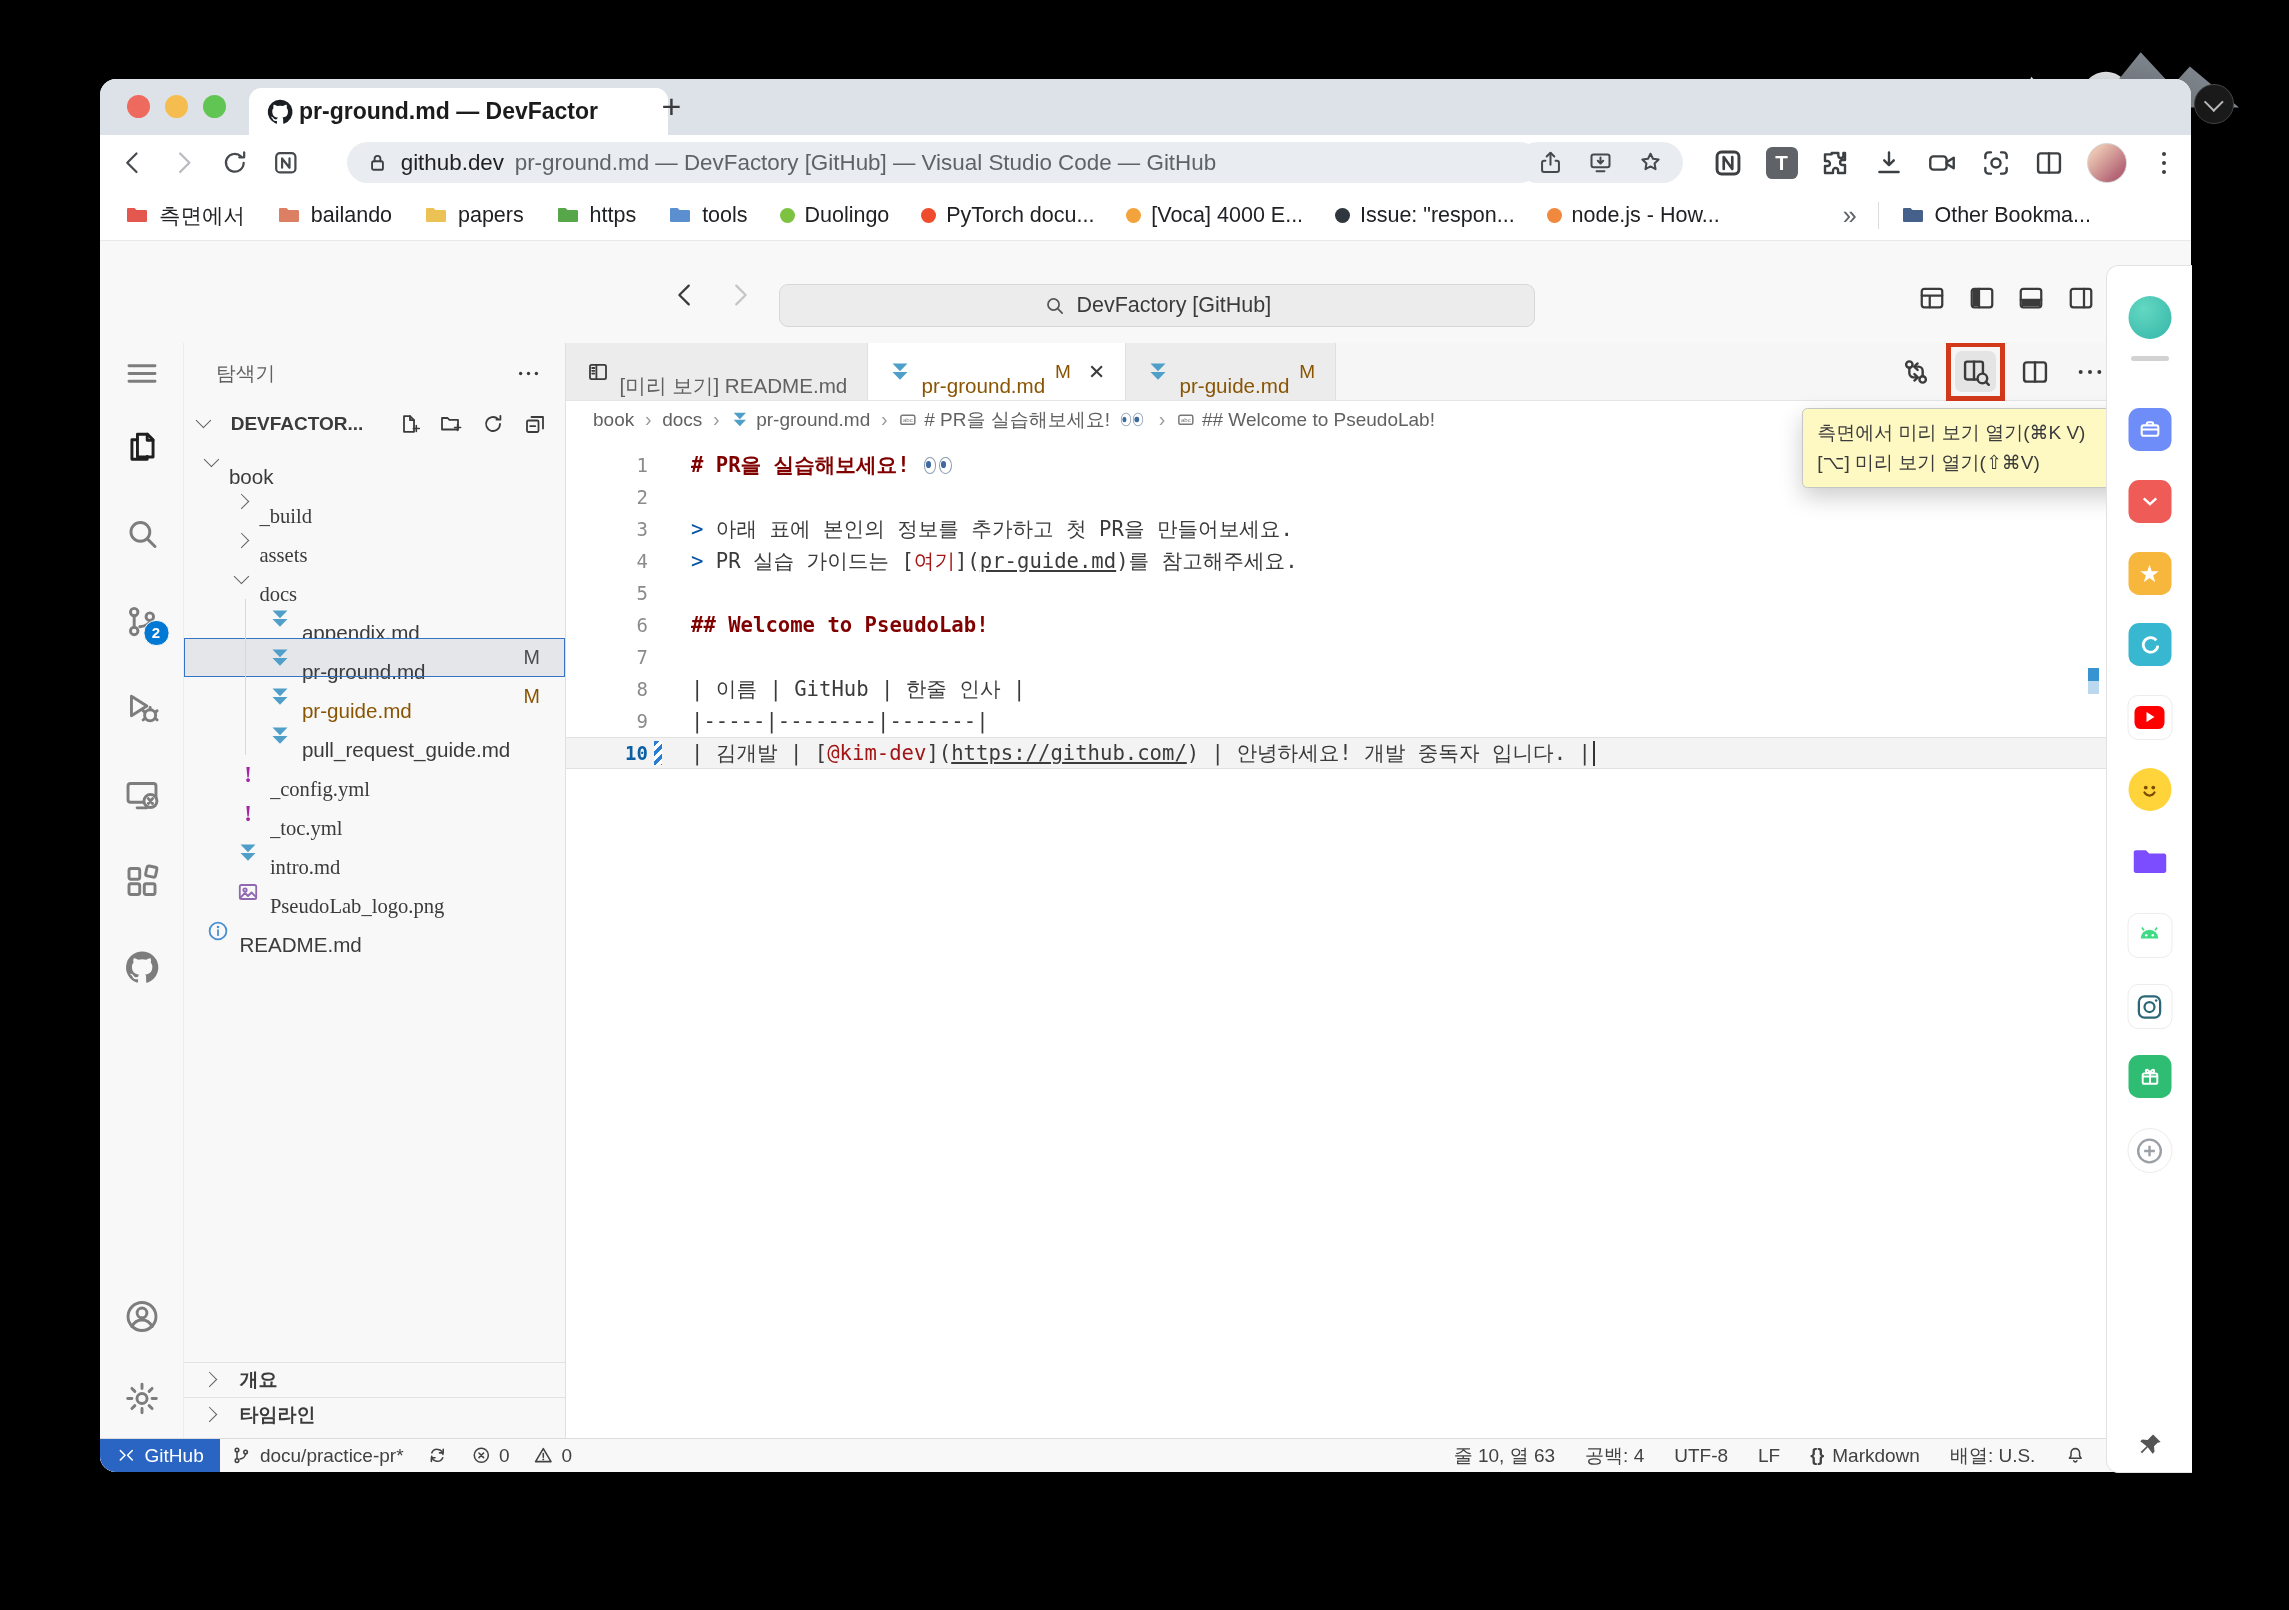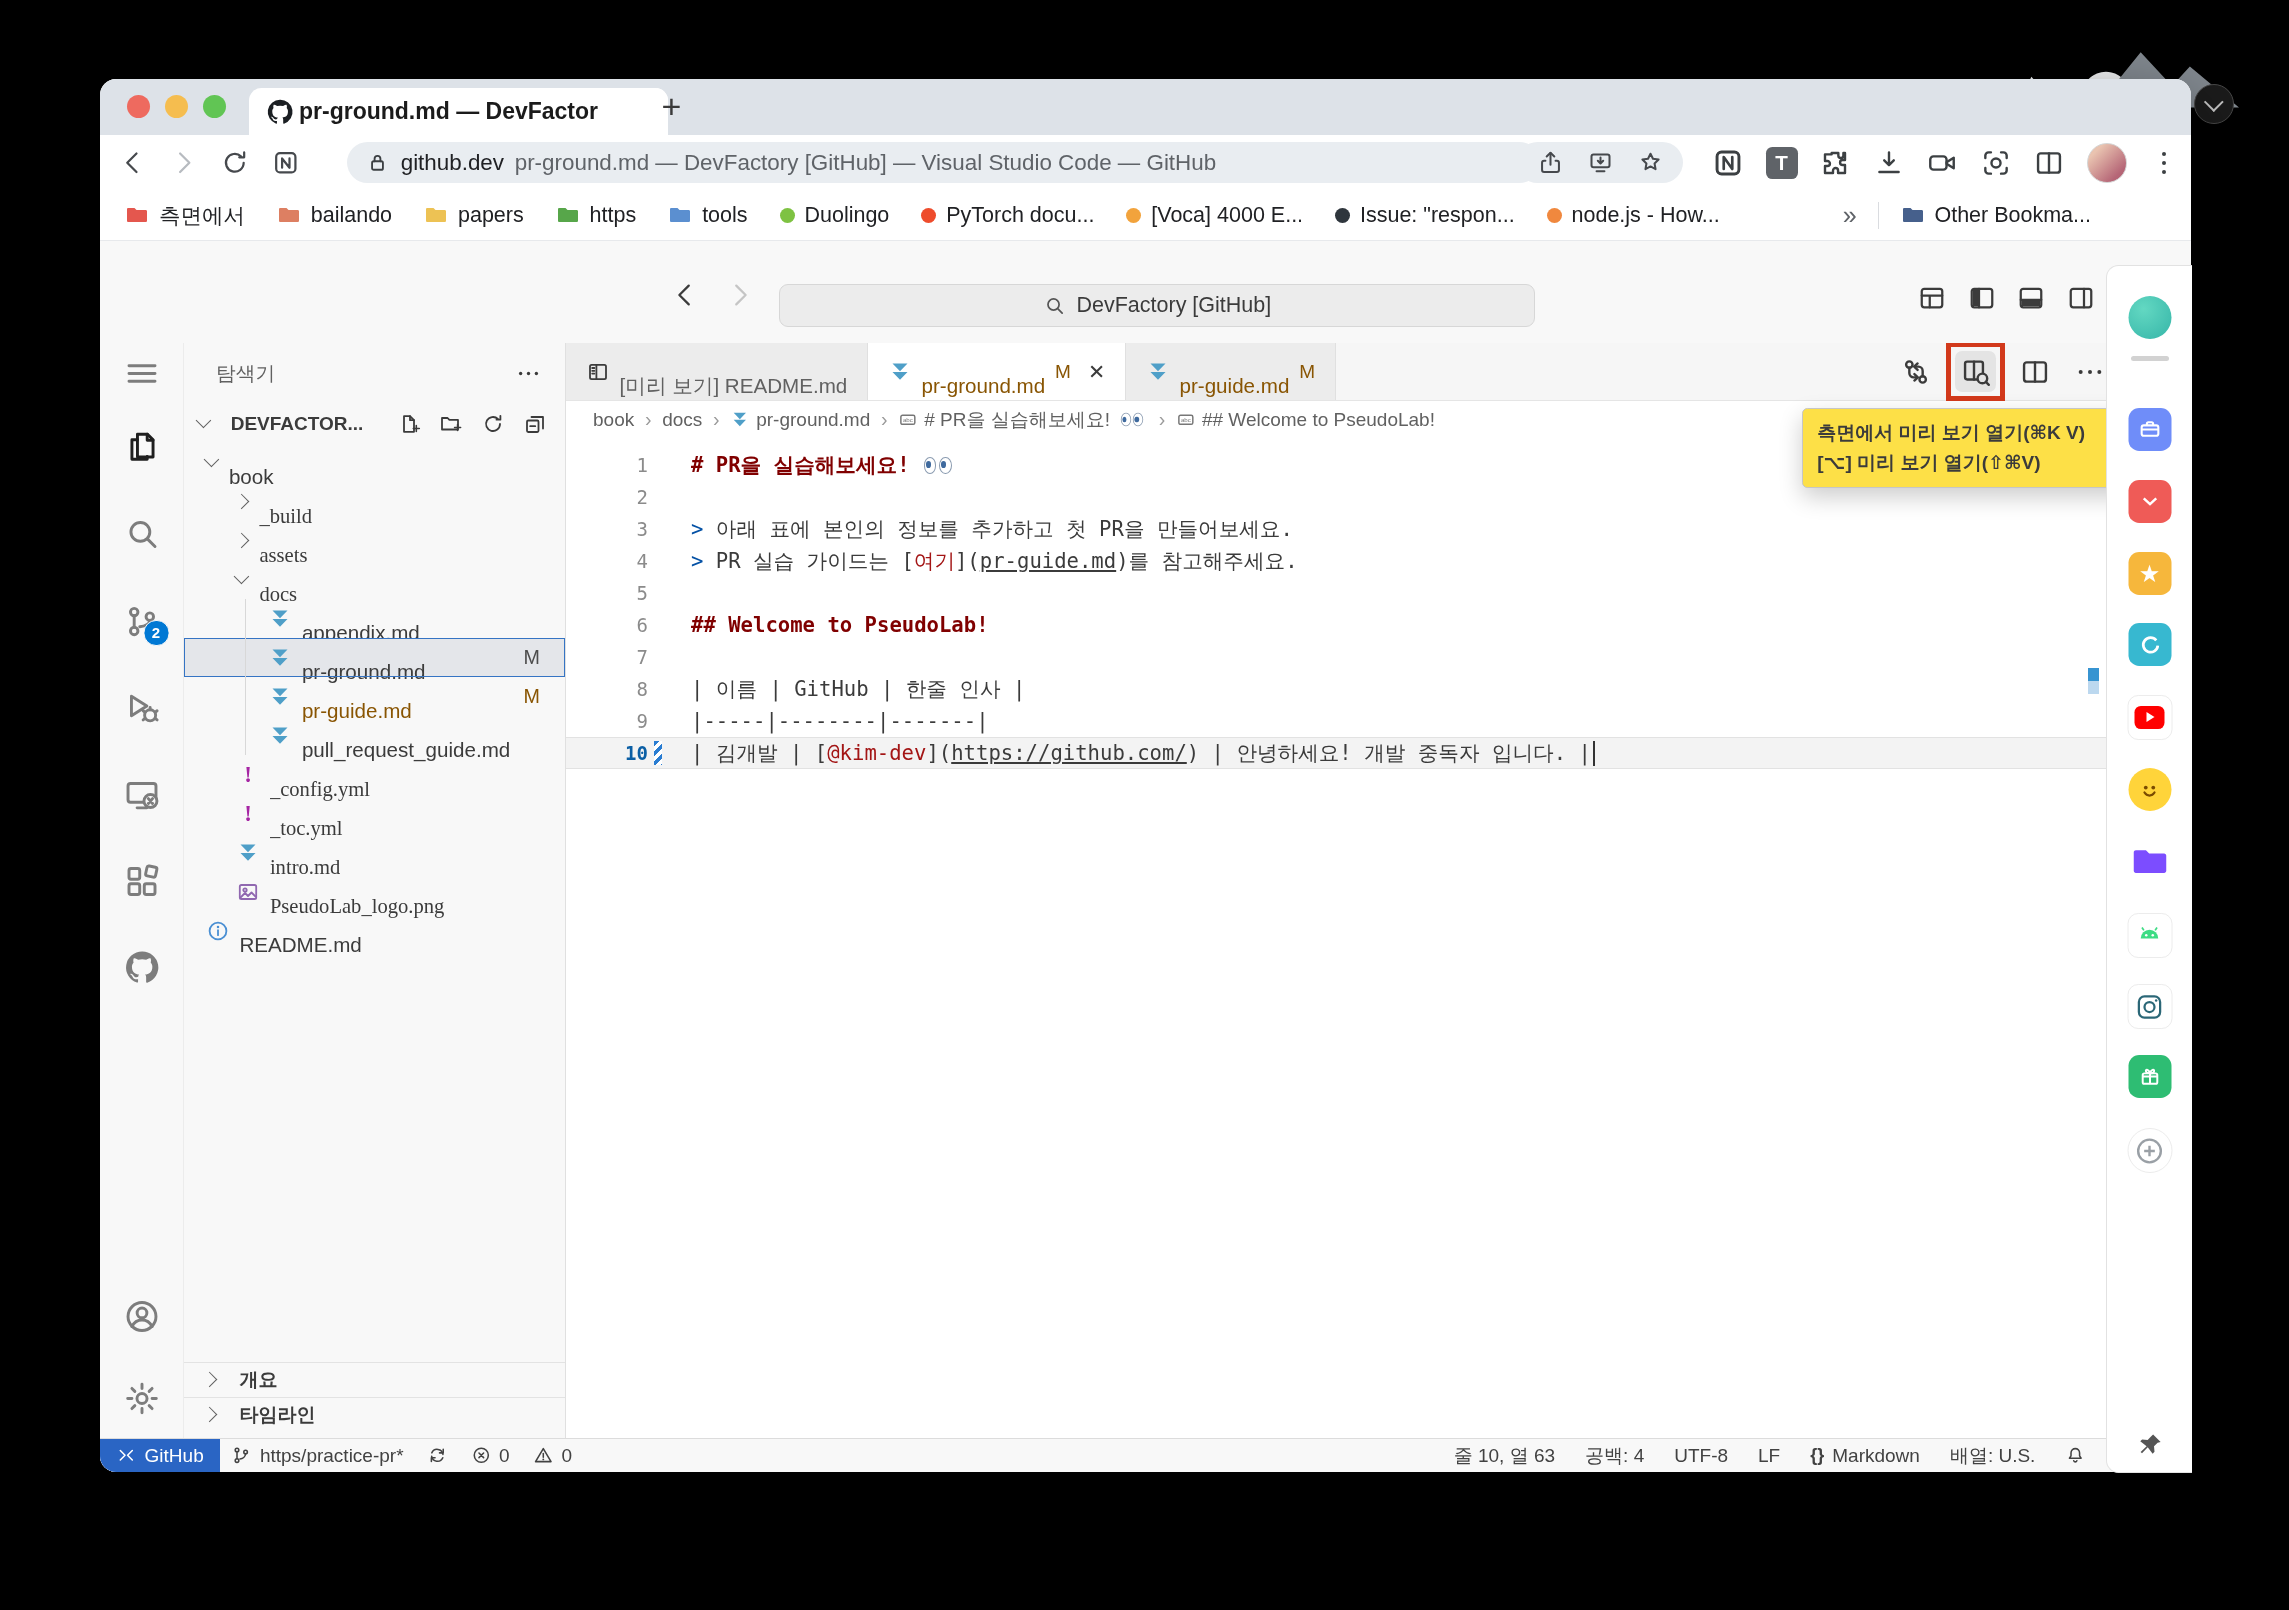--- a/index.html
+++ b/index.html
@@ -145,23 +145,23 @@
   .statusbar{position:absolute;left:0;right:0;bottom:0;height:33px;background:#f8f8f8;border-top:0.9px solid #dcdcdc;
     display:flex;align-items:center;font-size:19px;color:#424242;}
   .st-left{display:flex;align-items:center;height:100%;}
   .st-item{display:flex;align-items:center;gap:8px;padding:0 11.6px;height:100%;white-space:nowrap;}
   .st-item .ic{width:20.6px;height:20.6px;}
   .st-chip{background:#2a65c4;color:#fff;padding:0 16px;}
   .st-right{margin-left:auto;display:flex;align-items:center;height:100%;padding-right:90px;}
   .st-right .st-item{padding:0 15px;}
   .braces{font-size:18px;font-weight:700;}
 
-  .tooltip{position:absolute;left:1702px;top:329px;width:319px;background:#fde047;border:0.9px solid #c6c6c6;
+  .tooltip{position:absolute;left:1702px;top:329px;width:319px;background:#fef9c3;border:0.9px solid #c6c6c6;
     border-radius:5.4px;box-shadow:0 9px 23px rgba(0,0,0,.2);padding:9px 14.3px;font-size:19px;color:#3b3b3b;
-    line-height:30px;z-index:80;white-space:nowrap;overflow:hidden;font-weight:bold;}
+    line-height:30px;z-index:80;white-space:nowrap;overflow:hidden;}
 
   
   .strip{position:absolute;left:2106px;top:265px;width:85px;height:1206px;background:#fff;
     border:0.9px solid #e2e2e2;border-right:none;border-radius:12.5px 0 0 12.5px;z-index:60;}
   .strip-handle{position:absolute;top:90px;left:50%;transform:translateX(-50%);width:38px;height:4.5px;
     border-radius:2.7px;background:#d2d2d2;}
   .app{position:absolute;left:50%;transform:translateX(-50%);width:43px;height:43px;border-radius:10.7px;
     display:flex;align-items:center;justify-content:center;}
   .strip-pin{position:absolute;left:50%;transform:translateX(-50%);top:1164px;width:30px;height:30px;color:#555;}
 </style>
@@ -823,21 +823,21 @@
             </span>
             <span class="st-item">
               <span class="ic">
                 <svg viewBox="0 0 24 24" fill="none" stroke="currentColor" stroke-width="1.8" stroke-linecap="round" stroke-linejoin="round">
                   <circle cx="7" cy="5.8" r="2.1"></circle>
                   <circle cx="7" cy="18.2" r="2.1"></circle>
                   <circle cx="17" cy="8.2" r="2.1"></circle>
                   <path d="M7 7.9v8.2M17 10.3a6.8 6.8 0 0 1-6.6 5.9"></path>
                 </svg>
               </span>
-              <span>https/practice-pr*</span>
+              <span>docu/practice-pr*</span>
             </span>
             <span class="st-item">
               <span class="ic">
                 <svg viewBox="0 0 24 24" fill="none" stroke="currentColor" stroke-width="1.8" stroke-linecap="round" stroke-linejoin="round">
                   <path d="M18.6 11a6.8 6.8 0 0 0-13-1.8M5.4 13a6.8 6.8 0 0 0 13 1.8"></path>
                   <path d="M18.9 4.9v4.3h-4.3M5.1 19.1v-4.3h4.3"></path>
                 </svg>
               </span>
             </span>
             <span class="st-item">

